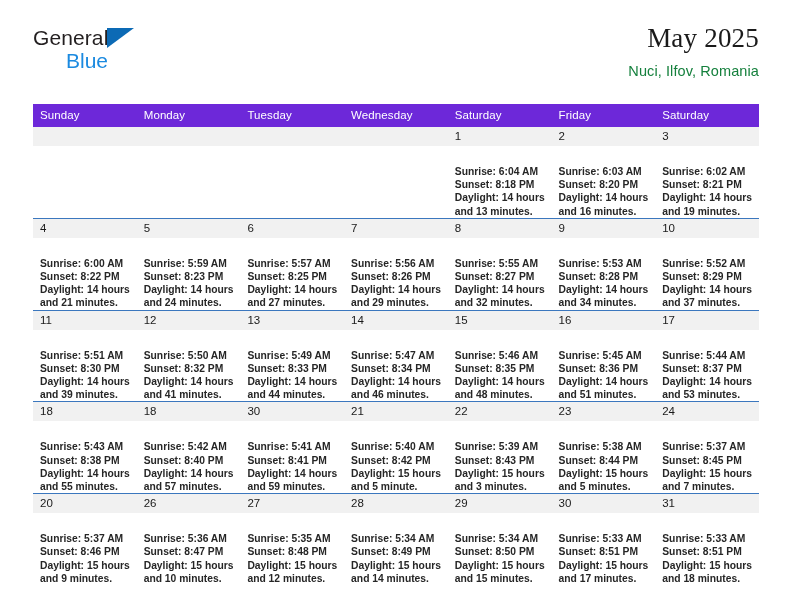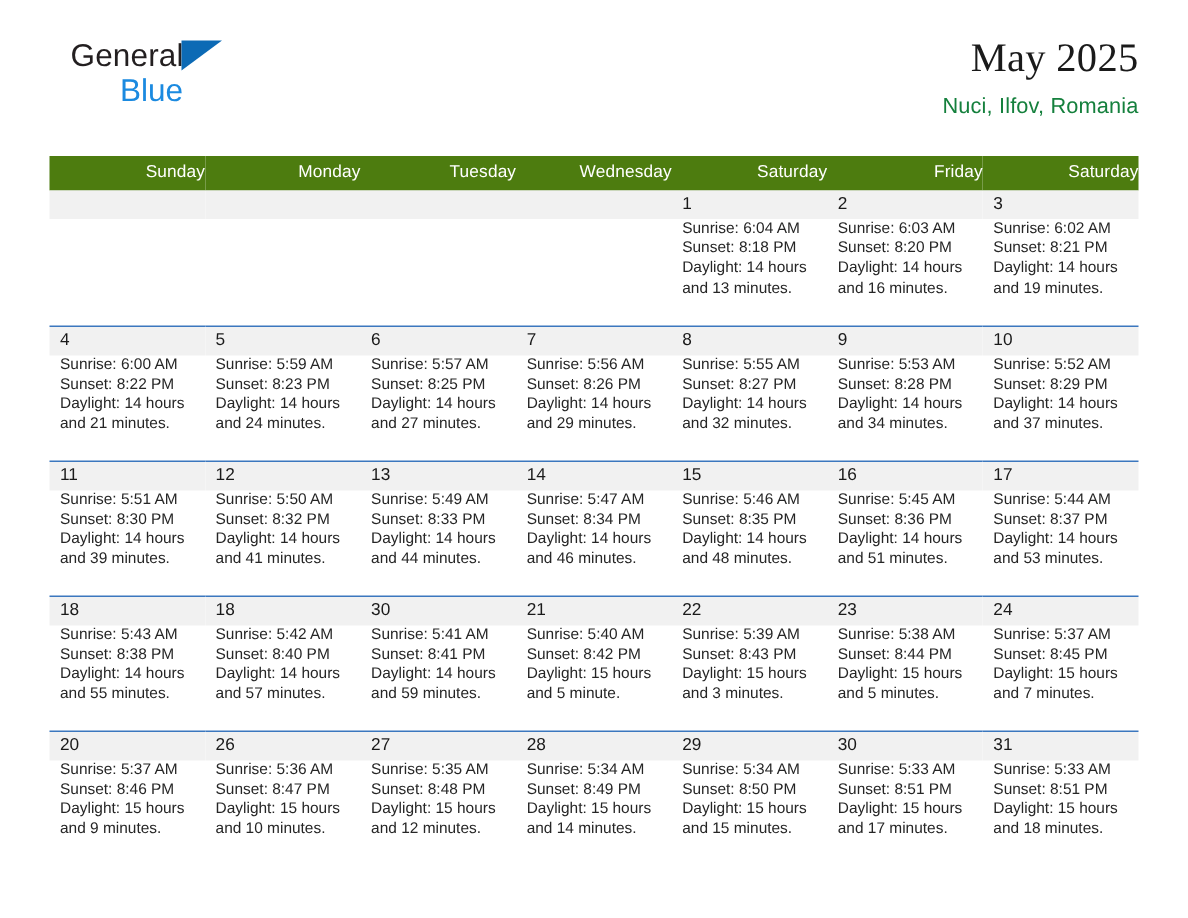--- a/index.html
+++ b/index.html
@@ -24,21 +24,21 @@
 
   
   .top {
     height: 104px;
     display: flex;
     align-items: flex-start;
     justify-content: space-between;
   }
   .brand {
     margin-top: 27px;
-    margin-left: 14px;
+    margin-left: 0;
     position: relative;
     width: 230px;
     height: 58px;
   }
   .brand-general {
     font-size: 21px;
     color: #231f20;
     letter-spacing: 0.1px;
     line-height: 1;
     display: inline-block;
@@ -79,25 +79,25 @@
     letter-spacing: 0.1px;
   }
 
   
   .cal {
     width: 726px;
     border-collapse: collapse;
     table-layout: fixed;
   }
   .cal th {
-    background: #4d7c0f;
+    background: #6d28d9;
     color: #ffffff;
     font-size: 11.5px;
     font-weight: normal;
-    text-align: right;
+    text-align: left;
     padding: 5px 0 6px 7px;
     height: 11px;
     letter-spacing: 0.1px;
   }
   .cal td {
     vertical-align: top;
     padding: 0;
     border-top: 1.5px solid #3b77be;
     height: 90px;
     box-sizing: border-box;
@@ -110,24 +110,25 @@
     font-size: 11.5px;
     color: #1a1a1a;
     padding: 3px 0 3px 7px;
     height: 13px;
     line-height: 13px;
   }
   .daynum.empty {
     color: transparent;
   }
   .info {
-    padding: 0 6px 0 7px;
+    padding: 19px 6px 0 7px;
     font-size: 10.3px;
     line-height: 13.2px;
     color: #262626;
+    font-weight: bold;
   }
   .info div {
     white-space: nowrap;
   }
 </style>
 </head>
 <body>
 
 <div class="page">
 

